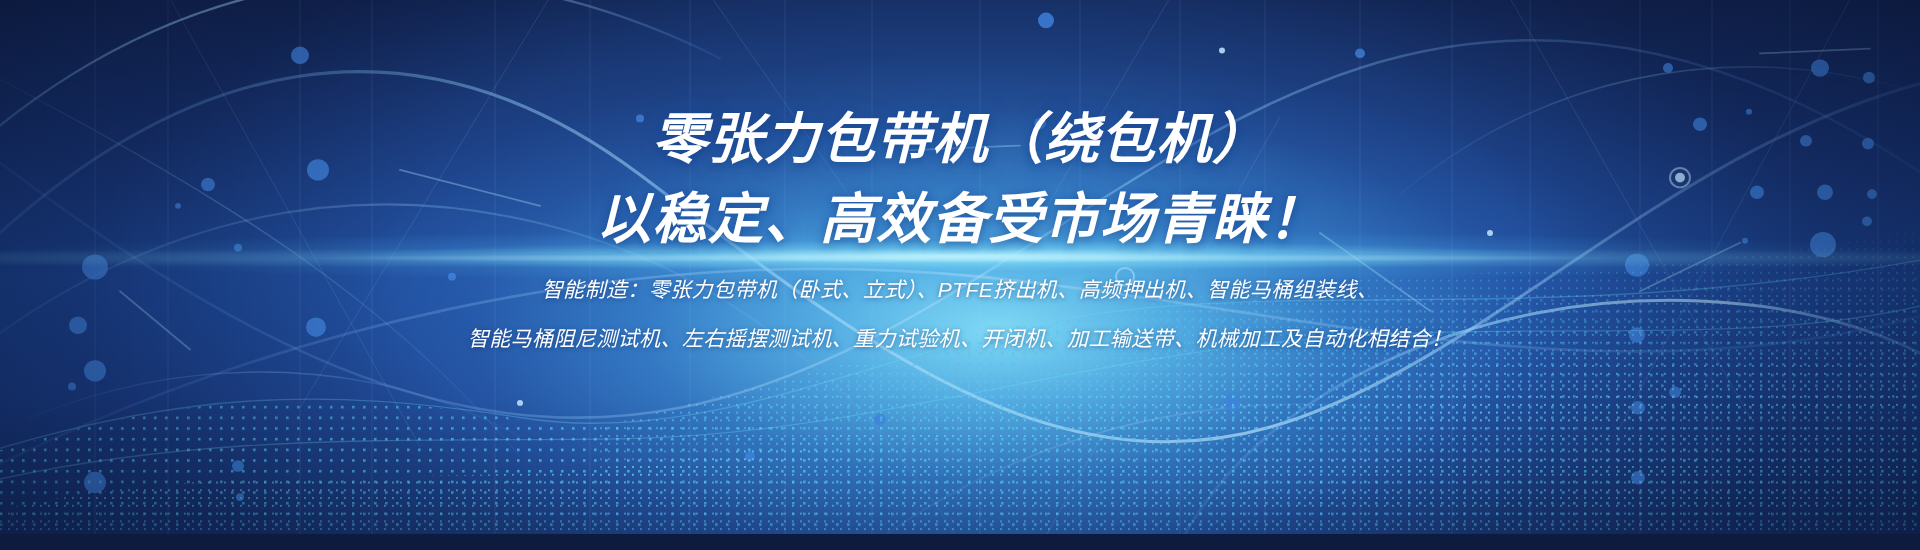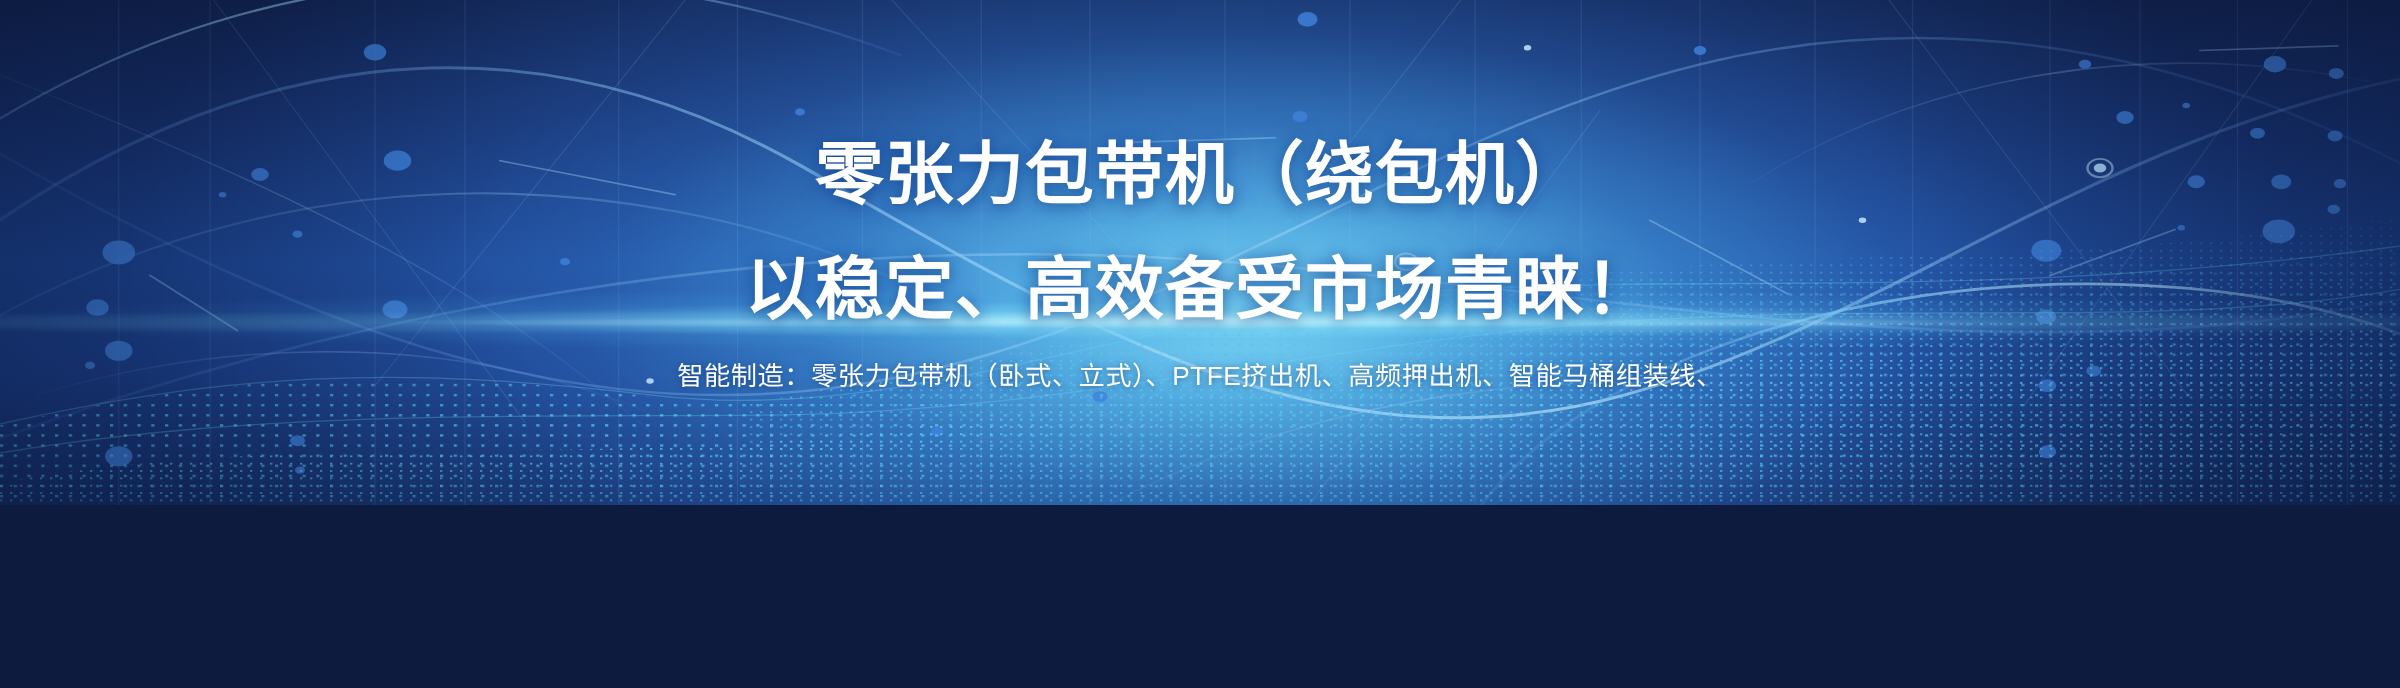--- a/index.html
+++ b/index.html
@@ -8,23 +8,24 @@
     padding: 0;
     background: #0d1b3e;
   }
   body {
     font-family: "Liberation Sans", "DejaVu Sans", sans-serif;
   }
 
   #banner {
     position: relative;
     width: 1920px;
-    height: 404px;
+    height: 534px;
     overflow: hidden;
     background: #ec4899;
+    font-style: italic;
   }
 
   
   .bg-layer {
     position: absolute;
     inset: 0;
     width: 100%;
     height: 100%;
     pointer-events: none;
   }
@@ -109,21 +110,21 @@
     line-height: 1.28;
     letter-spacing: 1px;
     text-align: center;
     white-space: nowrap;
     text-shadow:
       0 0 18px rgba(30,90,180,0.55),
       0 2px 10px rgba(12,40,100,0.45);
   }
 
   #headline-1 { margin-top: 104px; }
-  #headline-2 { margin-top: 22px; }
+  #headline-2 { margin-top: 10px; }
 
   .subline {
     color: #ffffff;
     font-weight: 400;
     font-size: 21px;
     line-height: 1.45;
     letter-spacing: 0.4px;
     text-align: center;
     white-space: nowrap;
     text-shadow: 0 1px 5px rgba(10,40,100,0.55);
@@ -325,15 +326,16 @@
 
   <div class="bg-layer" id="bg-vignette"></div>
 
   <div id="content">
     <div class="headline" id="headline-1">零张力包带机（绕包机）</div>
 
     <div class="headline" id="headline-2">以稳定、高效备受市场青睐！</div>
 
     <div class="subline" id="subline-1">智能制造：零张力包带机（卧式、立式）、PTFE挤出机、高频押出机、智能马桶组装线、</div>
 
+    <div class="subline" id="subline-2">智能马桶阻尼测试机、左右摇摆测试机、重力试验机、开闭机、加工输送带、机械加工及自动化相结合！</div>
   </div>
 
 </div>
 
 </body></html>

